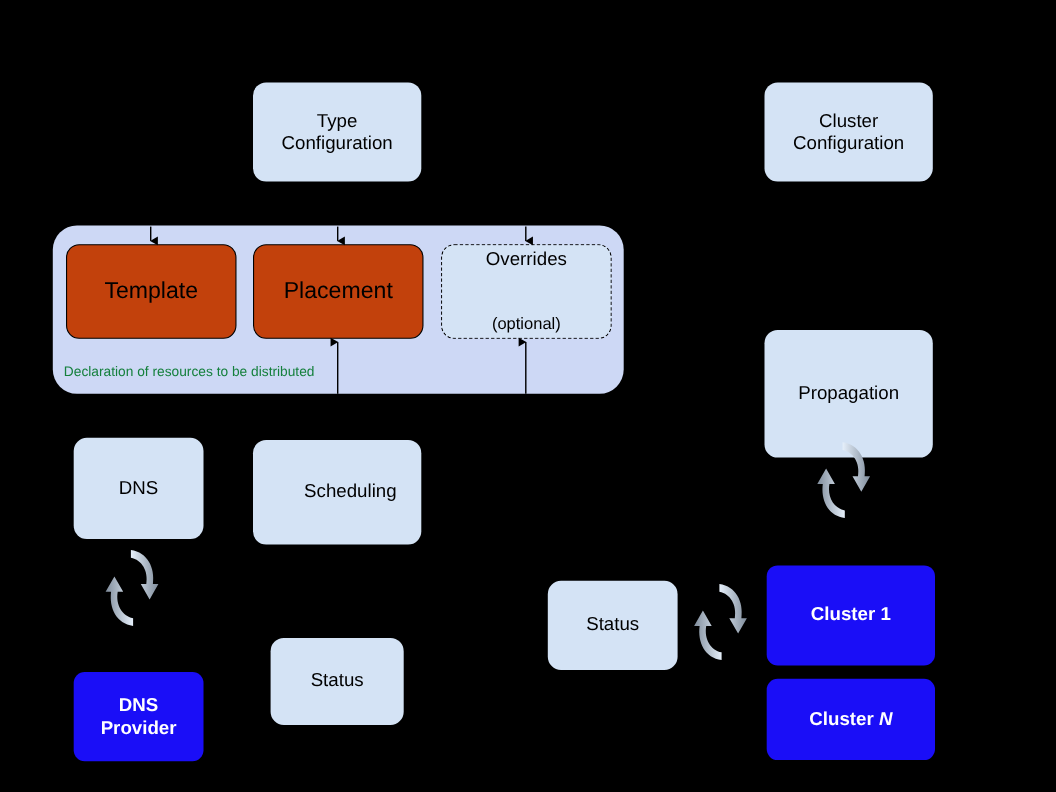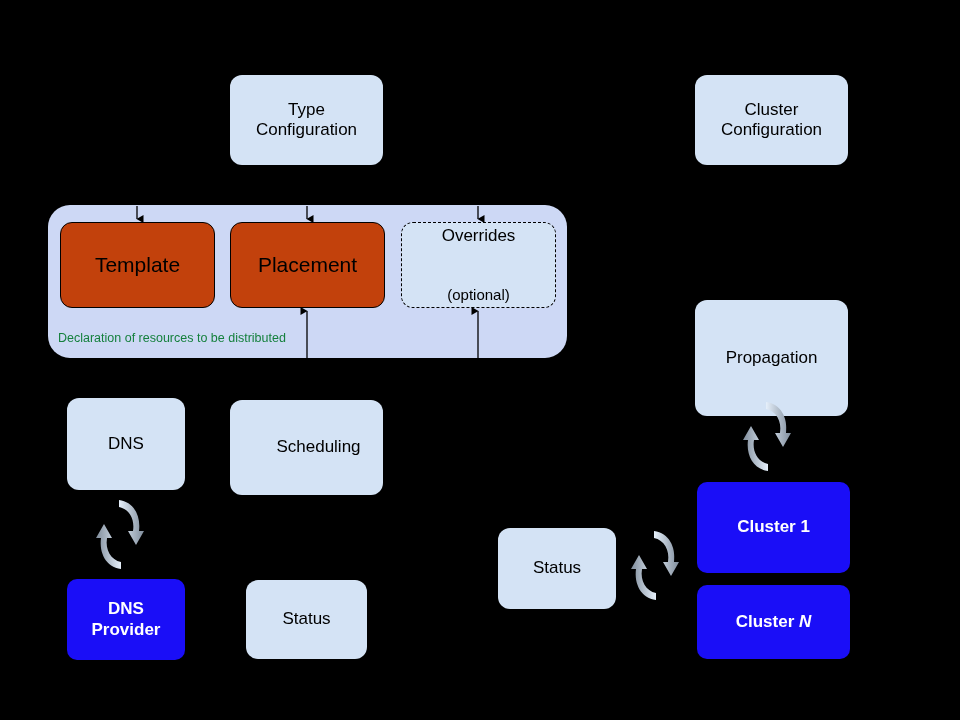--- a/index.html
+++ b/index.html
@@ -47,20 +47,21 @@
     font-size: 17px;
     gap: 40px;
   }
   .cluster {
     background: #1a0ef7;
     color: #ffffff;
     font-weight: bold;
     font-size: 17px;
     border: none;
     border-radius: 10px;
+    margin-top: 32px;
   }
   .group-box {
     position: absolute;
     box-sizing: border-box;
     background: #cdd8f5;
     border-radius: 22px;
   }
   .group-caption {
     position: absolute;
     font-size: 12.5px;

